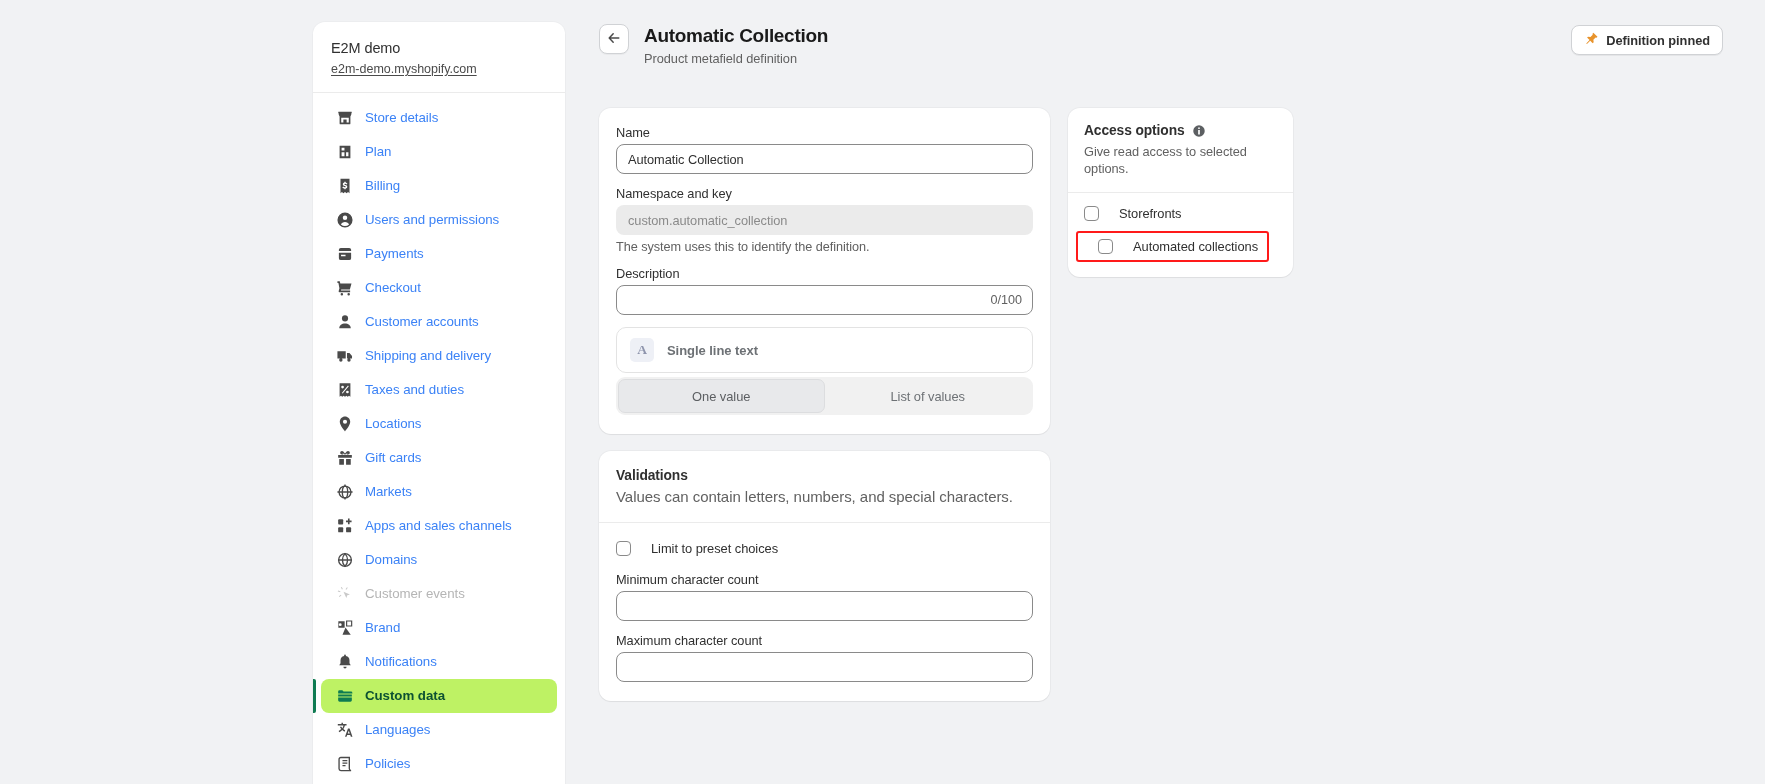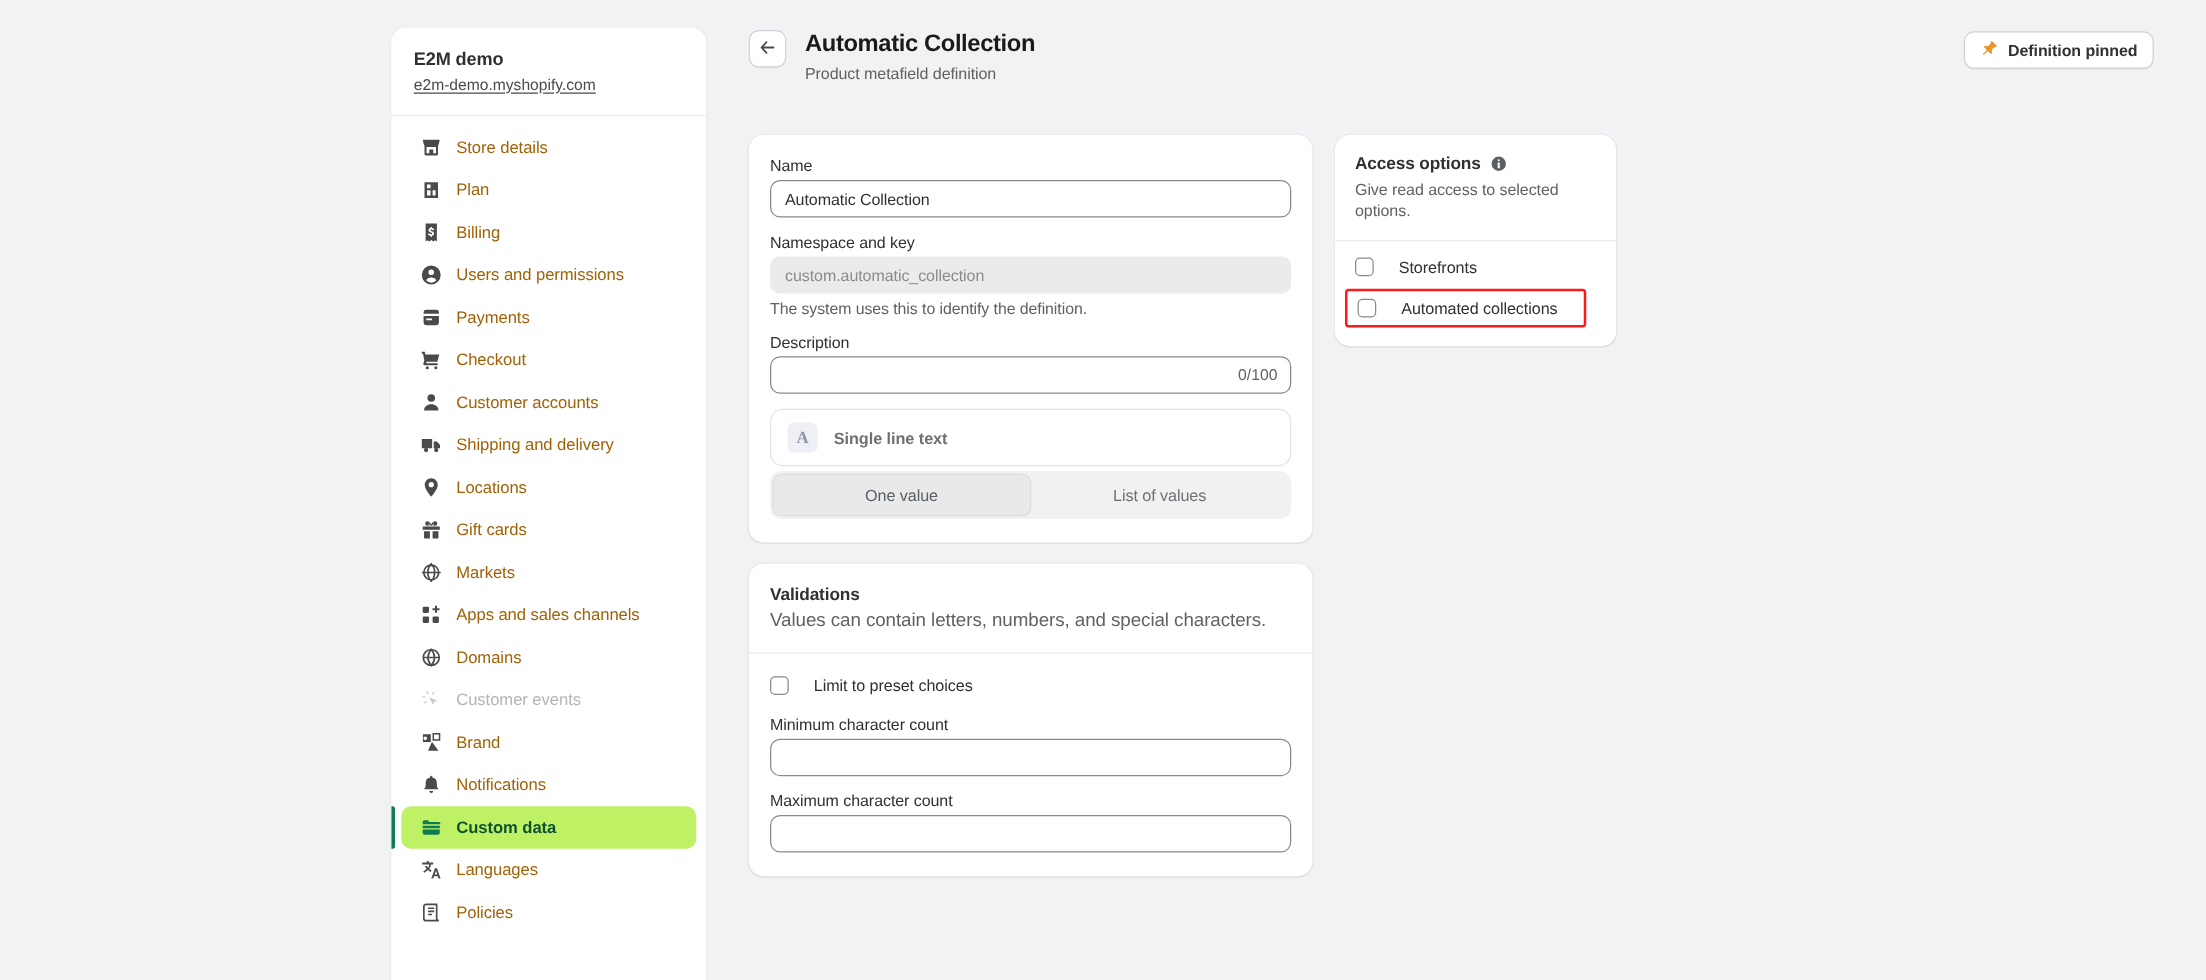--- a/index.html
+++ b/index.html
@@ -27,21 +27,21 @@
     border-radius: 12px 12px 0 0;
     box-shadow: 0 1px 1px rgba(0,0,0,0.04), 0 0 0 1px rgba(0,0,0,0.02);
     overflow: hidden;
   }
   .store-head {
     padding: 17px 18px 15px 18px;
     border-bottom: 1px solid #ebebeb;
   }
   .store-name {
     font-size: 14.5px;
-    font-weight: 700;
+    font-weight: 400;
     letter-spacing: -0.1px;
     color: #303030;
     line-height: 1.35;
   }
   .store-url {
     display: inline-block;
     margin-top: 2px;
     font-size: 12.5px;
     color: #4a4a4a;
     text-decoration: underline;
@@ -53,21 +53,21 @@
   .nav-item {
     position: relative;
     display: flex;
     align-items: center;
     gap: 11px;
     height: 34px;
     padding: 0 8px 0 14px;
     margin-bottom: 0px;
     border-radius: 8px;
     cursor: pointer;
-    color: #a16207;
+    color: #3b82f6;
   }
   .nav-item .ico {
     width: 19px; height: 19px;
     flex: 0 0 19px;
     display: flex; align-items: center; justify-content: center;
     color: #4a4a4a;
   }
   .nav-item .ico svg { width: 18px; height: 18px; display: block; }
   .nav-label { font-size: 13.3px; line-height: 1; letter-spacing: -0.05px; }
 
@@ -328,21 +328,21 @@
     letter-spacing: -0.05px;
     max-width: 175px;
   }
   .ao-body { padding: 13px 16px 15px 16px; }
   .ao-row { margin-bottom: 10px; }
   .ao-row:last-child { margin-bottom: 0; }
 
   .ao-row.highlight {
     position: relative;
     margin: 0 -8px 0 -8px;
-    padding: 6px 8px 6px 8px;
+    padding: 6px 8px 6px 20px;
     border: 2.5px solid #ff1a1a;
     border-radius: 3px;
     width: 193px;
   }
 </style>
 </head>
 <body>
 
 <div class="app">
 
@@ -421,20 +421,28 @@
 
       <div class="nav-item">
         <span class="ico">
             <svg viewBox="0 0 20 20" fill="currentColor">
               <path d="M1.6 4.6h9.2v8.2H1.6V4.6Zm10.6 2.2h2.8l2.8 3.1v2.9h-5.6V6.8ZM5.4 12.6a1.9 1.9 0 1 1 0 3.8 1.9 1.9 0 0 1 0-3.8Zm9 0a1.9 1.9 0 1 1 0 3.8 1.9 1.9 0 0 1 0-3.8Z"></path>
             </svg>
           </span>
         <span class="nav-label">Shipping and delivery</span>
       </div>
 
+      <div class="nav-item">
+        <span class="ico">
+            <svg viewBox="0 0 20 20" fill="currentColor">
+              <path d="M4 2.4h12v15.2l-1.5-1.1-1.5 1.1-1.5-1.1-1.5 1.1-1.5-1.1-1.5 1.1L5.5 16.5 4 17.6V2.4Zm3.3 2.9a1.5 1.5 0 1 0 0 3 1.5 1.5 0 0 0 0-3Zm5.4 5.4a1.5 1.5 0 1 0 0 3 1.5 1.5 0 0 0 0-3Zm.6-5.6L6.5 13.2l.9.7 6.8-8.1-.9-.7Z"></path>
+            </svg>
+          </span>
+        <span class="nav-label">Taxes and duties</span>
+      </div>
 
       <div class="nav-item">
         <span class="ico">
             <svg viewBox="0 0 20 20" fill="currentColor">
               <path d="M10 1.8c-3.2 0-5.8 2.6-5.8 5.8 0 4.3 5.8 10.6 5.8 10.6s5.8-6.3 5.8-10.6c0-3.2-2.6-5.8-5.8-5.8Zm0 8a2.3 2.3 0 1 1 0-4.6 2.3 2.3 0 0 1 0 4.6Z"></path>
             </svg>
           </span>
         <span class="nav-label">Locations</span>
       </div>
 

